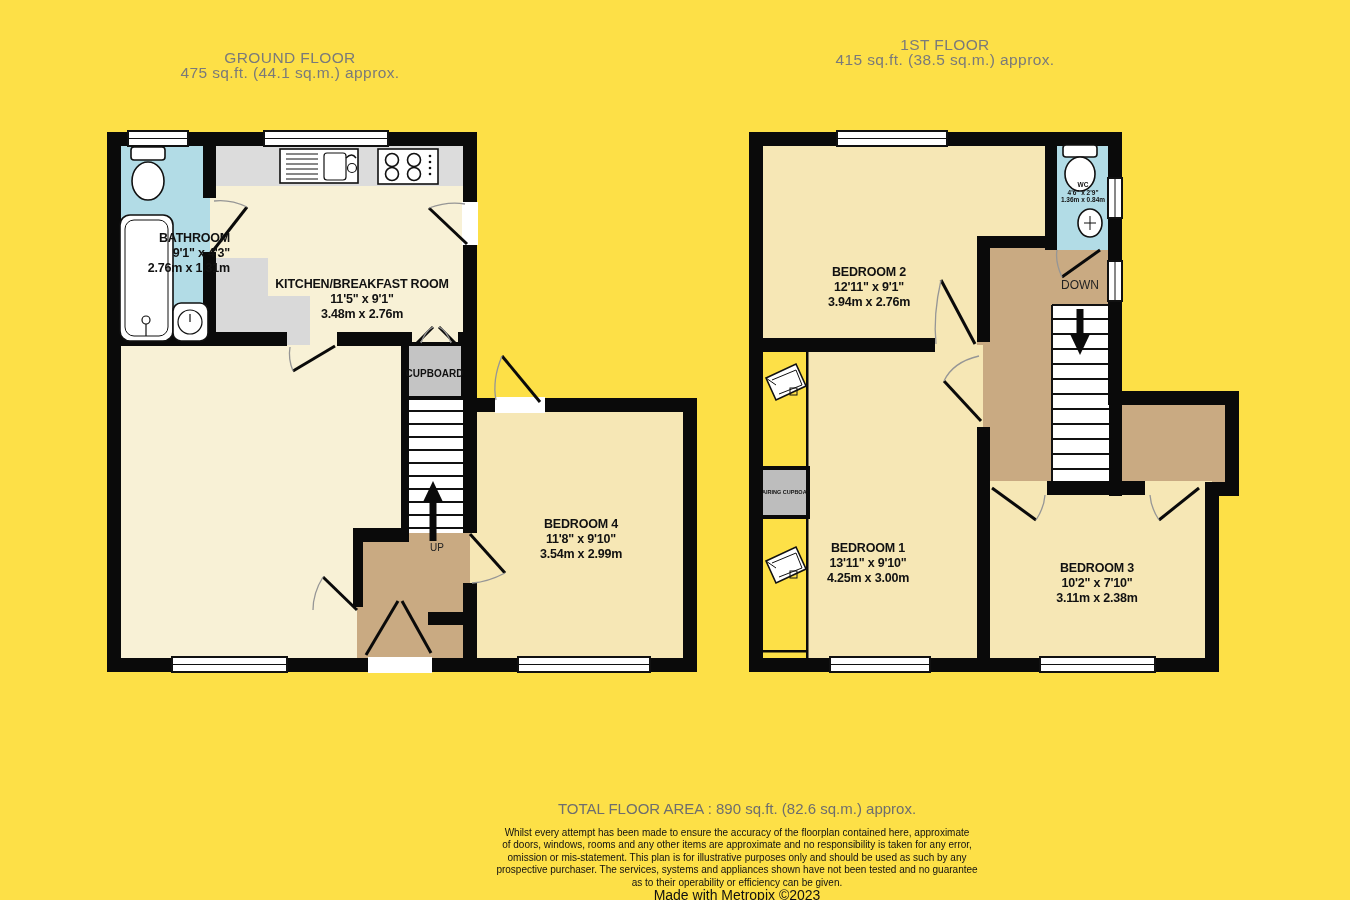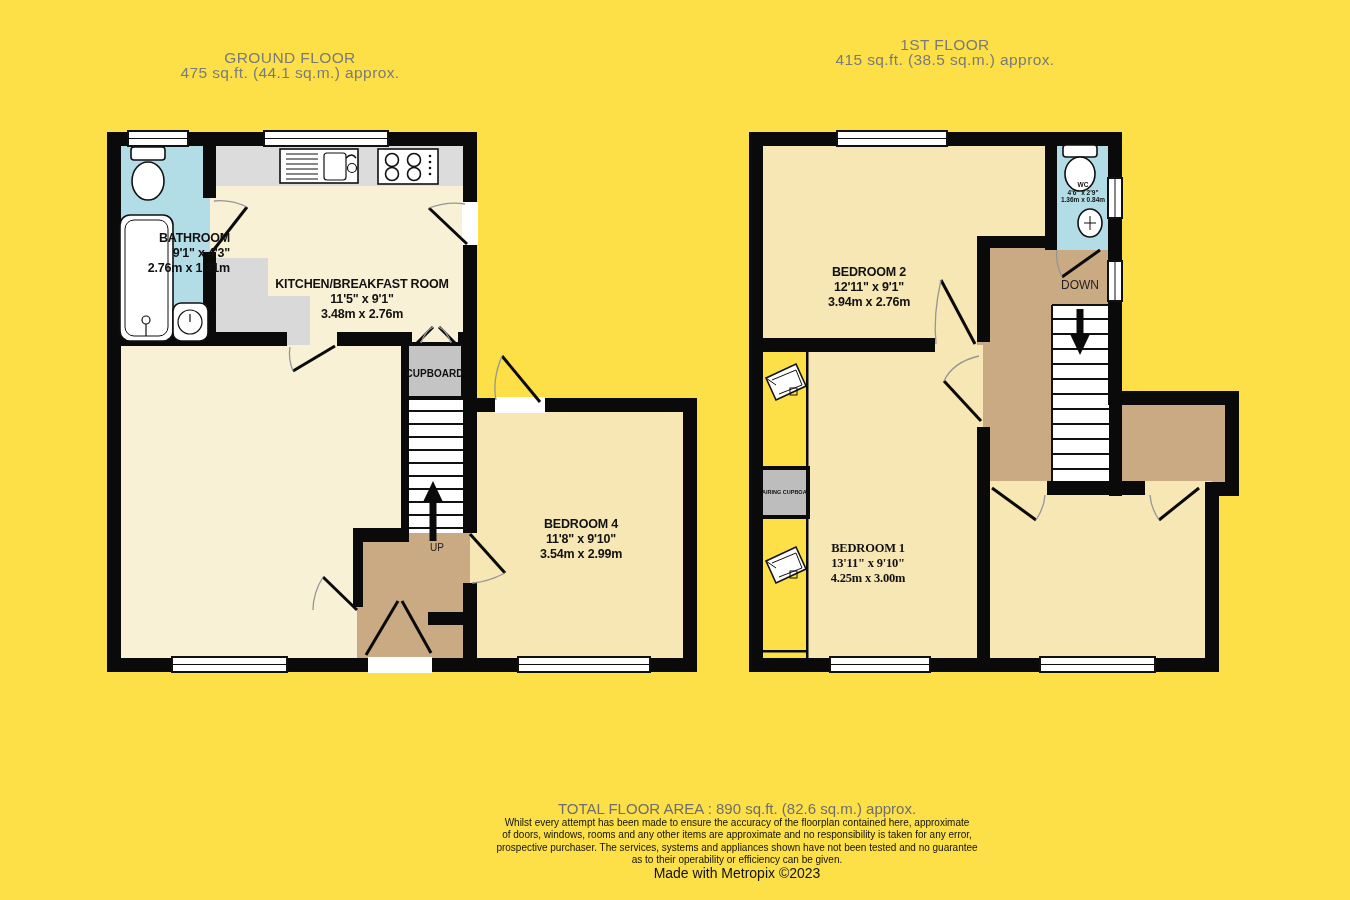--- a/index.html
+++ b/index.html
@@ -10,21 +10,21 @@
   .title{color:#7a7a7a;font-size:15.5px;text-align:center;line-height:15px;letter-spacing:.4px;}
   .rlabel{position:absolute;text-align:center;color:#111;font-weight:bold;
           font-size:12.5px;line-height:15px;letter-spacing:-0.2px;z-index:5;}
   .rlabel .rname{white-space:nowrap;}
   .rlabel .rdim{white-space:nowrap;}
   .tiny{font-size:6.5px;line-height:7.5px;letter-spacing:0;}
   .boxlabel{position:absolute;text-align:center;color:#111;font-weight:bold;z-index:5;
             overflow:hidden;white-space:nowrap;}
   .navlabel{position:absolute;text-align:center;color:#222;z-index:5;}
   .footer{position:absolute;text-align:center;z-index:5;}
-  .footer .total{color:#6e6e6e;font-size:15px;}
+  .footer .total{color:#6e6e6e;font-size:15px;margin-bottom:10px;}
   .footer .dline{color:#111;font-size:10px;line-height:12.4px;white-space:nowrap;}
   .footer .credit{color:#111;font-size:14px;line-height:12.4px;margin-top:0;}
 </style>
 </head>
 <body>
 
 <div id="stage">
 
 <svg id="plan-svg" width="1350" height="900" viewBox="0 0 1350 900">
   <defs>
@@ -295,28 +295,34 @@
   <div class="rdim">12'11" x 9'1"</div>
   <div class="rdim">3.94m x 2.76m</div>
 </div>
 <div class="rlabel tiny" style="left:1048px;top:181px;width:70px;">
   <div class="rname">WC</div>
   <div class="rdim">4'6" x 2'9"</div>
   <div class="rdim">1.36m x 0.84m</div>
 </div>
 <div class="navlabel" style="left:1048px;top:278px;width:64px;font-size:12px;">DOWN</div>
 <div class="boxlabel" style="left:762px;top:489px;width:46px;font-size:5.5px;">AIRING CUPBOARD</div>
-<div class="rlabel" style="left:768px;top:541px;width:200px;font-family:Liberation Serif, serif;">
+<div class="rlabel" style="left:768px;top:541px;width:200px;">
   <div class="rname">BEDROOM 1</div>
   <div class="rdim">13'11" x 9'10"</div>
   <div class="rdim">4.25m x 3.00m</div>
+</div>
+<div class="rlabel" style="left:997px;top:561px;width:200px;">
+  <div class="rname">BEDROOM 3</div>
+  <div class="rdim">10'2" x 7'10"</div>
+  <div class="rdim">3.11m x 2.38m</div>
 </div>
 
 <div class="footer" style="left:437px;top:800px;width:600px;">
   <div class="total">TOTAL FLOOR AREA : 890 sq.ft. (82.6 sq.m.) approx.</div>
   <div class="dline">Whilst every attempt has been made to ensure the accuracy of the floorplan contained here, approximate</div>
   <div class="dline">of doors, windows, rooms and any other items are approximate and no responsibility is taken for any error,</div>
+  <div class="dline">omission or mis-statement. This plan is for illustrative purposes only and should be used as such by any</div>
   <div class="dline">prospective purchaser. The services, systems and appliances shown have not been tested and no guarantee</div>
   <div class="dline">as to their operability or efficiency can be given.</div>
   <div class="credit">Made with Metropix ©2023</div>
 </div>
 
 </div>
 
 </body></html>

